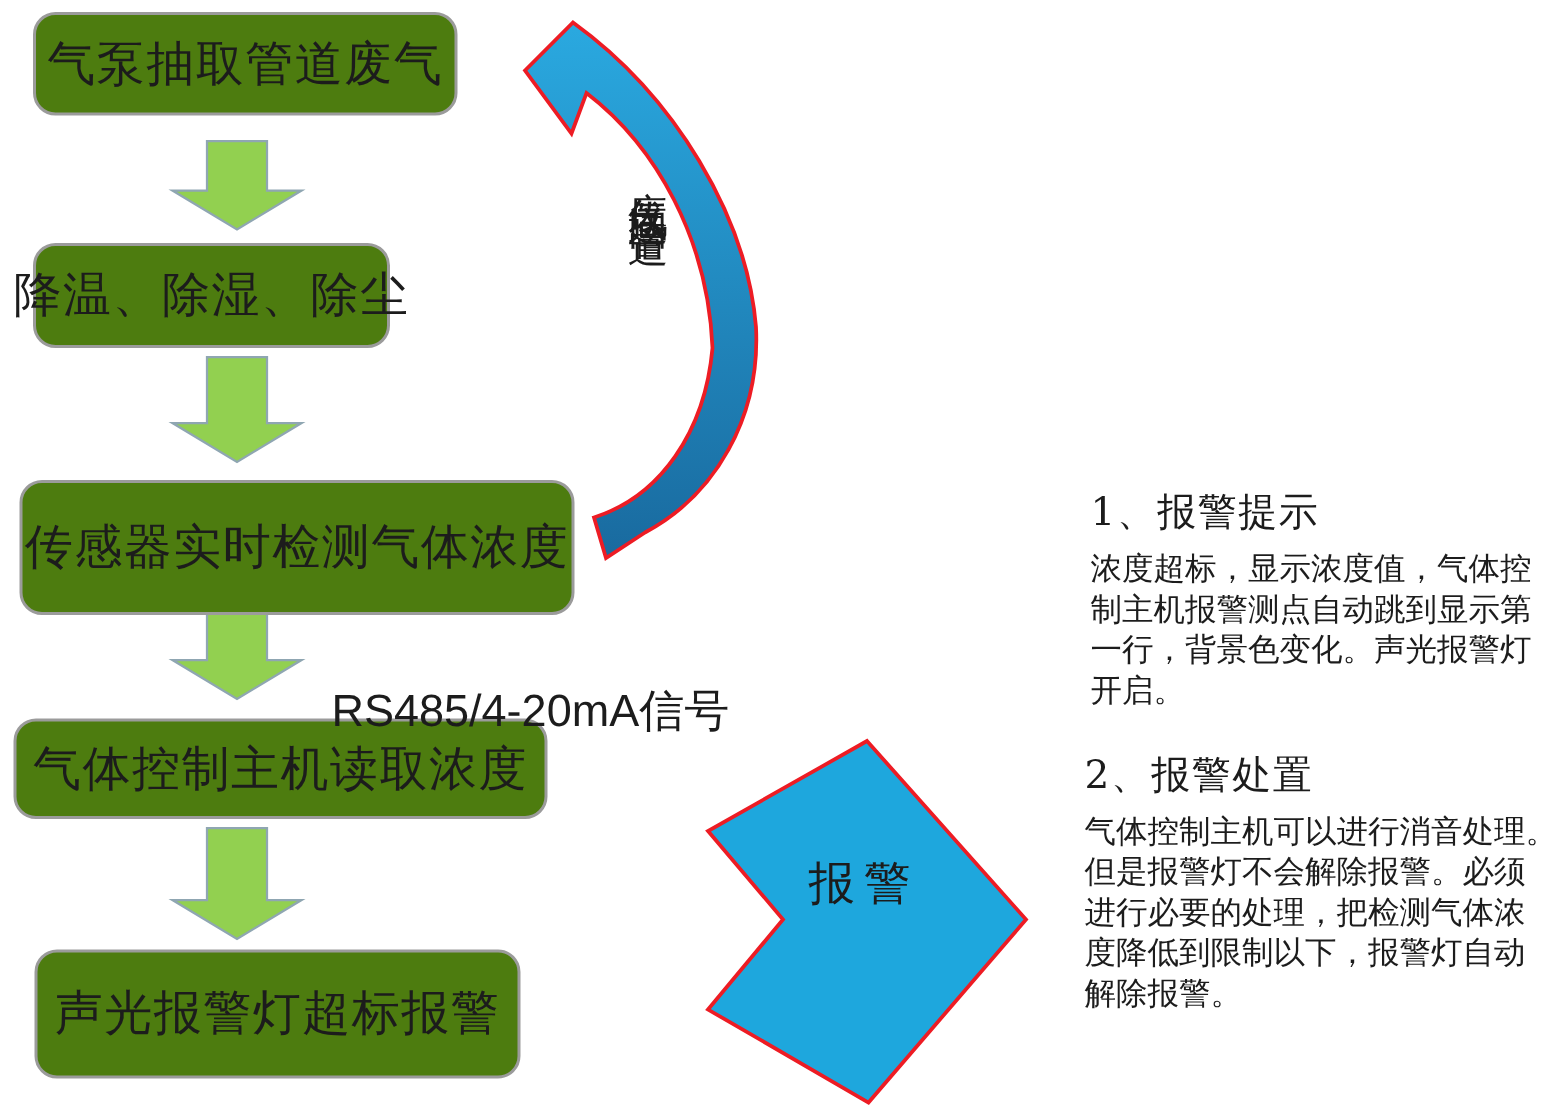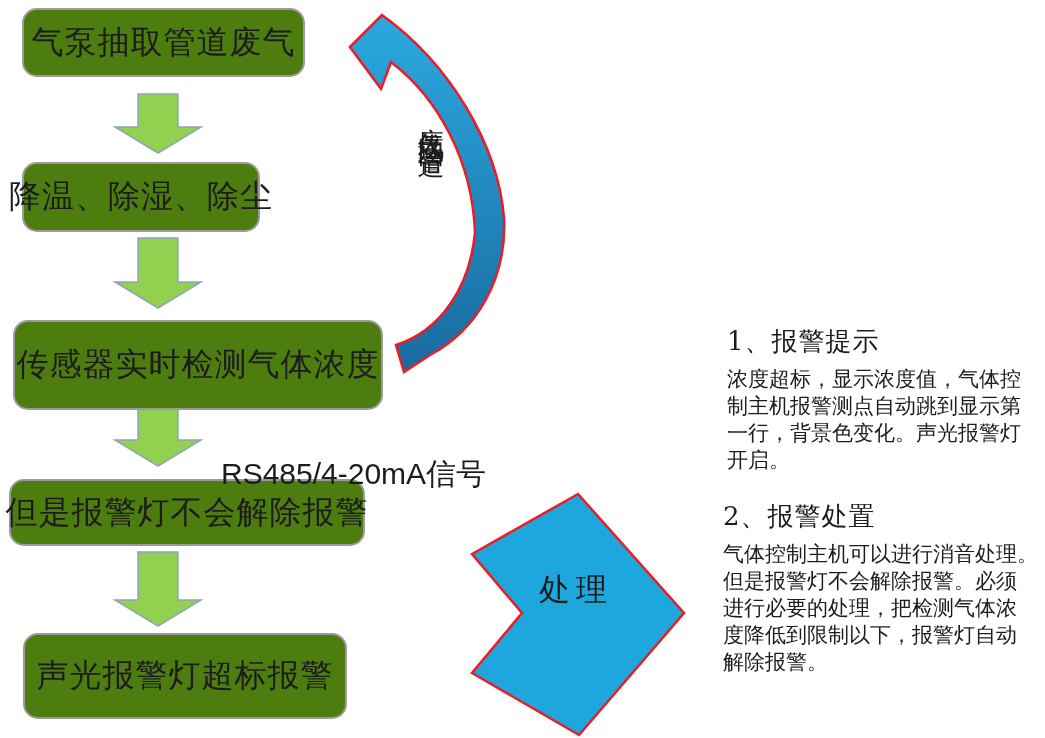--- a/index.html
+++ b/index.html
@@ -101,32 +101,32 @@
 <div class="flow-box" style="left:22px; top:8px; width:283px; height:69px;">
   <span>气泵抽取管道废气</span>
 </div>
 <div class="flow-box" style="left:22px; top:162px; width:238px; height:70px;">
   <span>降温、除湿、除尘</span>
 </div>
 <div class="flow-box" style="left:13px; top:320px; width:370px; height:90px;align-items:center;">
   <span>传感器实时检测气体浓度</span>
 </div>
 <div class="flow-box" style="left:9px; top:479px; width:356px; height:67px;">
-  <span>但是报警灯不会解除报警</span>
+  <span>气体控制主机读取浓度</span>
 </div>
 <div class="flow-box" style="left:23px; top:633px; width:324px; height:86px;">
   <span>声光报警灯超标报警</span>
 </div>
 
 <div class="signal-label">RS485/4-20mA信号</div>
 
 <div class="return-label">废气送回管道</div>
 
 <div class="alarm-label">
-  <div>处理</div>
+  <div>报警</div>
 </div>
 
 <div class="note note-1">
   <h3 class="note-title">1、报警提示</h3>
   <p class="note-body">浓度超标，显示浓度值，气体控
 制主机报警测点自动跳到显示第
 一行，背景色变化。声光报警灯
 开启。</p>
 </div>
 <div class="note note-2">

